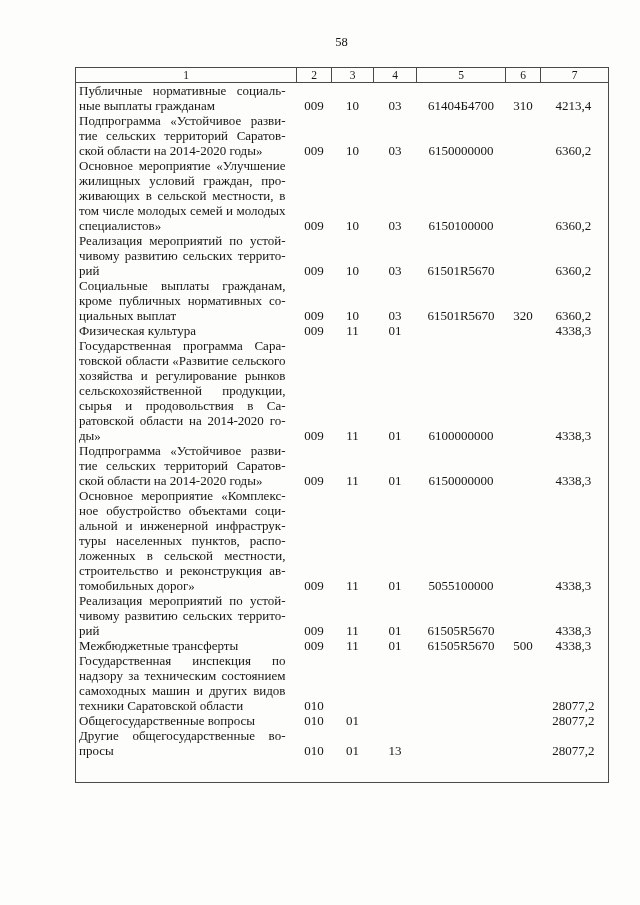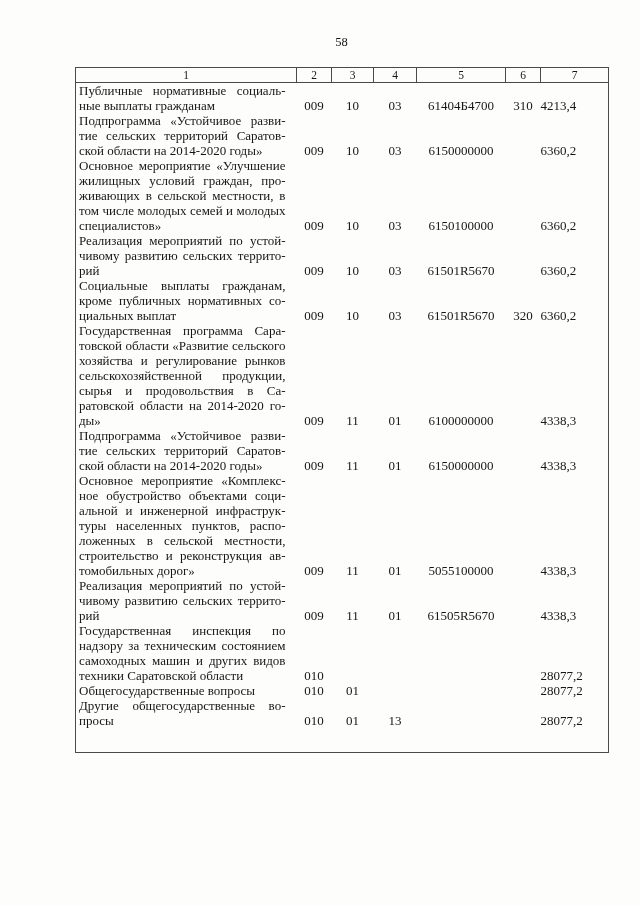--- a/index.html
+++ b/index.html
@@ -49,21 +49,21 @@
     padding: 0;
     vertical-align: bottom;
   }
   td.c1 {
     text-align: justify;
     padding-left: 3px;
     padding-right: 11px;
     hyphens: manual;
   }
   td.c2, td.c3, td.c4, td.c5, td.c6 { text-align: center; }
-  td.c7 { text-align: left; padding-right: 2px; }
+  td.c7 { text-align: center; padding-right: 2px; }
   tr.bold td { font-weight: normal; margin-top: 21px; }
   tbody tr:last-child td { padding-bottom: 24px; }
 </style>
 </head>
 <body>
 
 <div class="page">
   <div class="page-number">58</div>
 
   <table class="doc-table">
@@ -127,20 +127,29 @@
         <tr>
           <td class="c1">Социальные выплаты гражданам, кроме публичных нормативных со­циальных выплат</td>
           <td class="c2">009</td>
           <td class="c3">10</td>
           <td class="c4">03</td>
           <td class="c5">61501R5670</td>
           <td class="c6">320</td>
           <td class="c7">6360,2</td>
         </tr>
         <tr>
+          <td class="c1">Физическая культура</td>
+          <td class="c2">009</td>
+          <td class="c3">11</td>
+          <td class="c4">01</td>
+          <td class="c5"></td>
+          <td class="c6"></td>
+          <td class="c7">4338,3</td>
+        </tr>
+        <tr>
           <td class="c1">Государственная программа Сара­товской области «Развитие сельско­го хозяйства и регулирование рын­ков сельскохозяйственной продук­ции, сырья и продовольствия в Са­ратовской области на 2014-2020 го­ды»</td>
           <td class="c2">009</td>
           <td class="c3">11</td>
           <td class="c4">01</td>
           <td class="c5">6100000000</td>
           <td class="c6"></td>
           <td class="c7">4338,3</td>
         </tr>
         <tr>
           <td class="c1">Подпрограмма «Устойчивое разви­тие сельских территорий Саратов­ской области на 2014-2020 годы»</td>
@@ -160,20 +169,29 @@
           <td class="c6"></td>
           <td class="c7">4338,3</td>
         </tr>
         <tr>
           <td class="c1">Реализация мероприятий по устой­чивому развитию сельских террито­рий</td>
           <td class="c2">009</td>
           <td class="c3">11</td>
           <td class="c4">01</td>
           <td class="c5">61505R5670</td>
           <td class="c6"></td>
+          <td class="c7">4338,3</td>
+        </tr>
+        <tr>
+          <td class="c1">Межбюджетные трансферты</td>
+          <td class="c2">009</td>
+          <td class="c3">11</td>
+          <td class="c4">01</td>
+          <td class="c5">61505R5670</td>
+          <td class="c6">500</td>
           <td class="c7">4338,3</td>
         </tr>
         <tr class="bold">
           <td class="c1">Государственная инспекция по надзору за техническим состояни­ем самоходных машин и других видов техники Саратовской обла­сти</td>
           <td class="c2">010</td>
           <td class="c3"></td>
           <td class="c4"></td>
           <td class="c5"></td>
           <td class="c6"></td>
           <td class="c7">28077,2</td>

